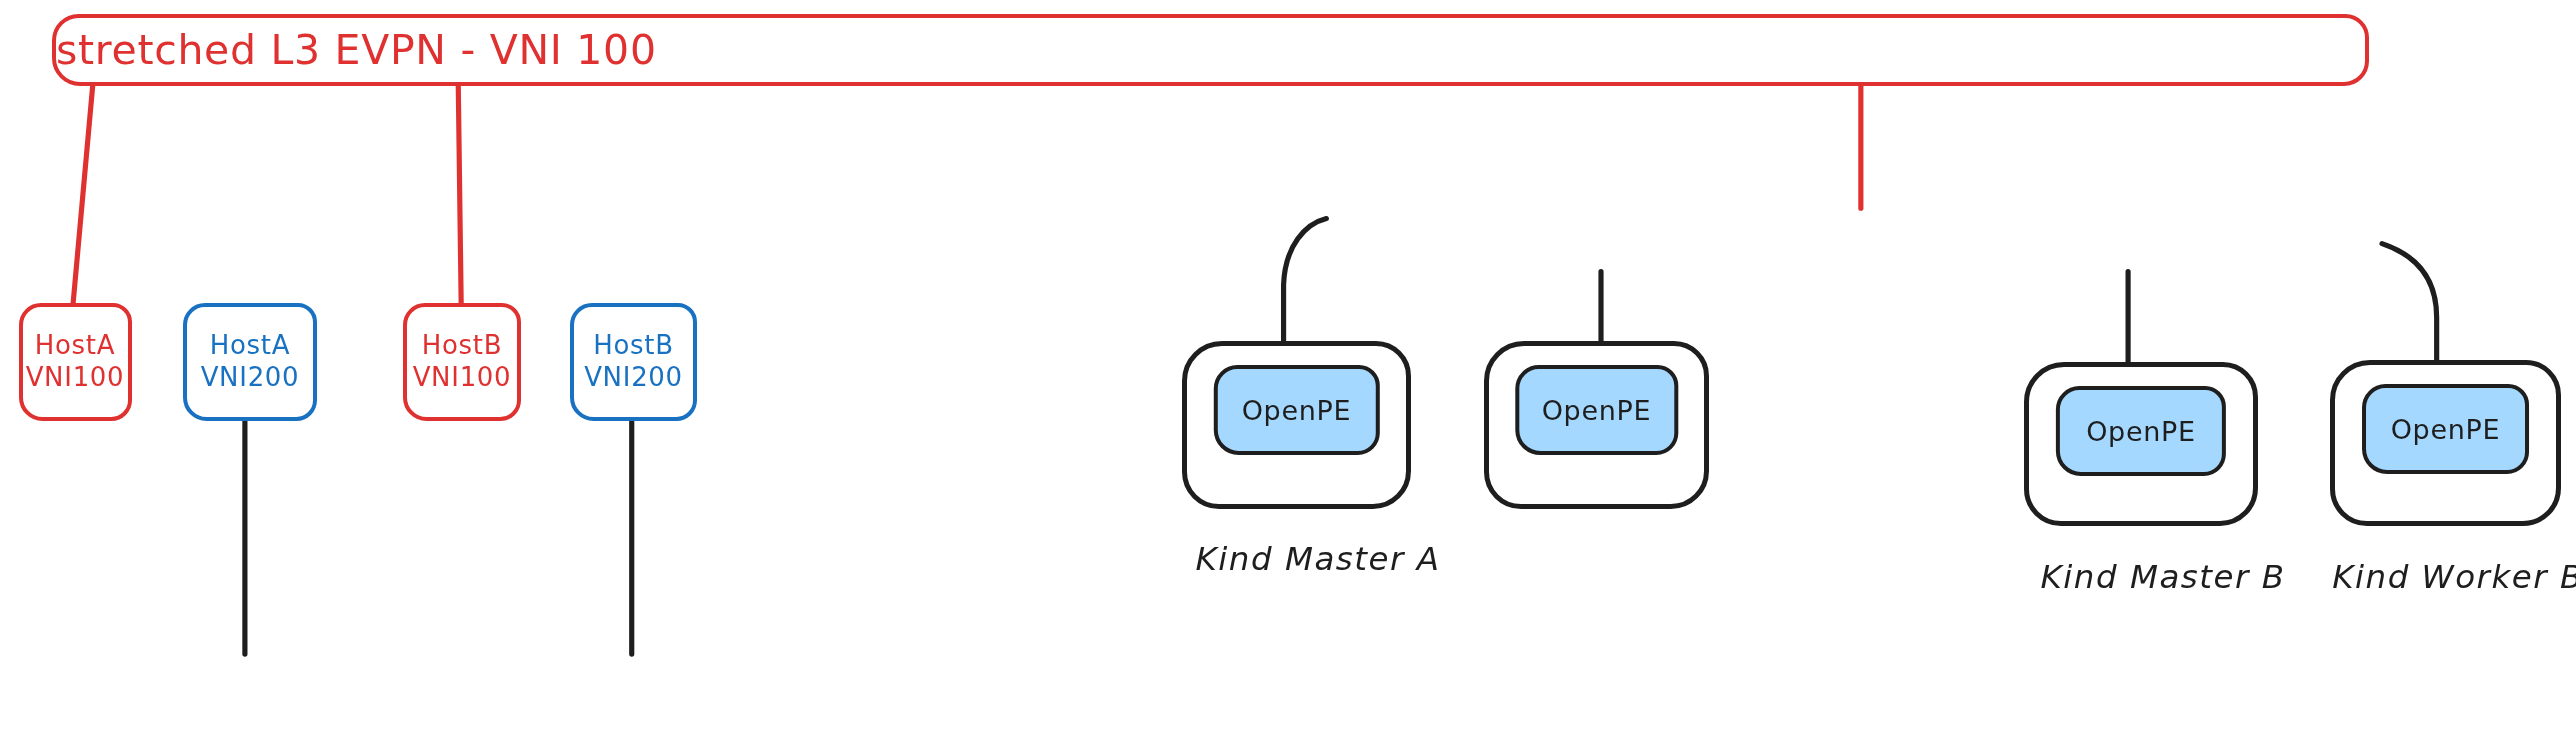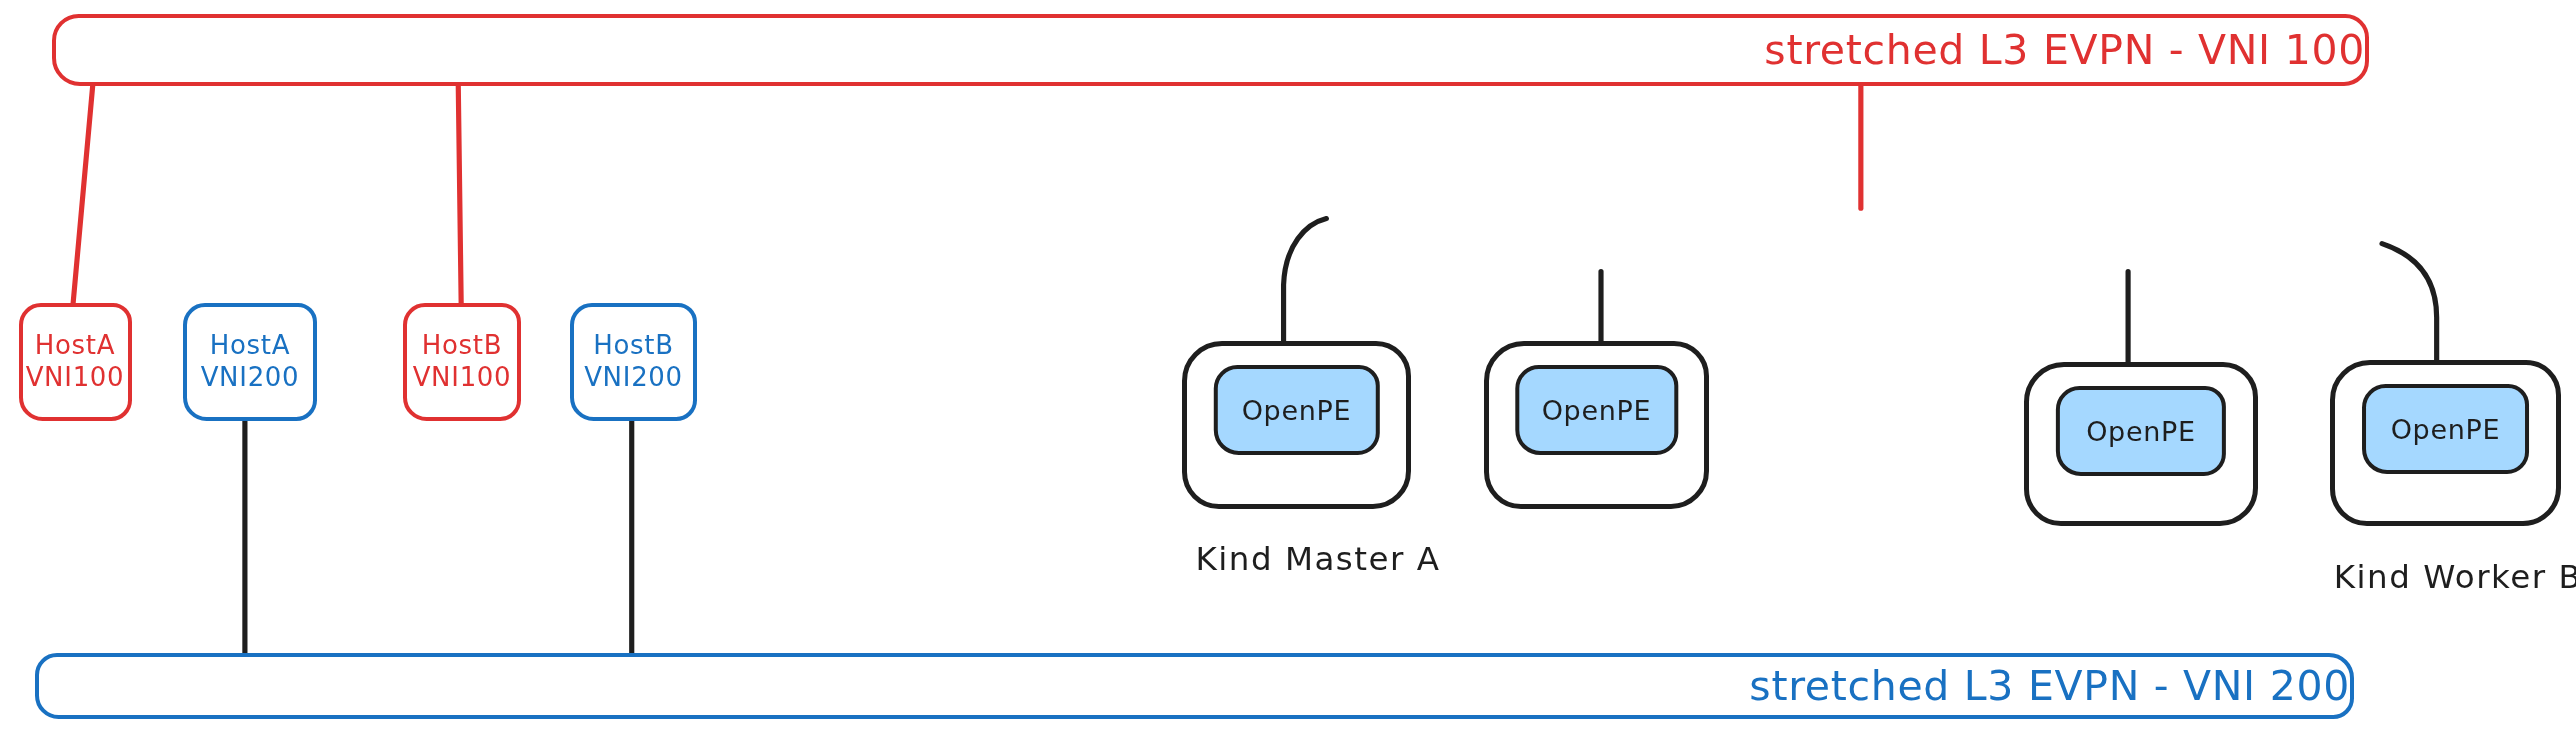--- a/index.html
+++ b/index.html
@@ -6,21 +6,21 @@
     --red:#e03131; --blue:#1971c2; --ink:#1e1e1e; --pe-fill:#a5d8ff; --canvas-bg:#ffffff;
   }
   html,body{margin:0;padding:0;background:var(--canvas-bg);}
   body{font-family:"DejaVu Sans", sans-serif;}
   .canvas{position:relative;width:2576px;height:736px;background:var(--canvas-bg);overflow:hidden;}
   .wires{position:absolute;left:0;top:0;width:2576px;height:736px;z-index:0;}
   .wire{fill:none;stroke-linecap:round;}
   .wire.red{stroke:var(--red);stroke-width:7;}
   .wire.ink{stroke:var(--ink);stroke-width:7;}
 
-  .bus{position:absolute;z-index:1;box-sizing:border-box;display:flex;align-items:center;justify-content:flex-end;
+  .bus{position:absolute;z-index:1;box-sizing:border-box;display:flex;align-items:center;justify-content:flex-start;
        background:var(--canvas-bg);border:4.4px solid;letter-spacing:0.7px;white-space:nowrap;}
   .bus-top{left:52px;top:14px;width:2317px;height:72px;border-radius:26.6px 23.6px 25px 28px;
            border-color:var(--red);color:var(--red);font-size:41px;}
   .bus-bottom{left:35px;top:653px;width:2319px;height:66px;border-radius:22px 25px 20.7px 23.6px;
            border-color:var(--blue);color:var(--blue);font-size:41px;}
   .bus-l2{left:1326px;top:205px;width:1058px;height:68px;border-radius:20.7px 17.7px 19px 22px;
            border-color:var(--ink);color:var(--ink);font-size:38px;}
 
   .host{position:absolute;z-index:1;top:303px;height:118px;box-sizing:border-box;background:var(--canvas-bg);
         border:4.4px solid;border-radius:22px 19px 20.7px 23.6px;display:flex;flex-direction:column;
@@ -36,21 +36,21 @@
            border:5.2px solid var(--ink);border-radius:40px 35px 38px 37px;}
   .n1{left:1182px;top:341px;width:229px;height:168px;}
   .n2{left:1484px;top:341px;width:225px;height:168px;}
   .n3{left:2024px;top:362px;width:234px;height:164px;}
   .n4{left:2330px;top:360px;width:231px;height:166px;}
   .pe-inner{position:absolute;left:50%;transform:translateX(-50%);top:19px;width:76%;height:90px;
             box-sizing:border-box;background:var(--pe-fill);border:4.4px solid var(--ink);
             border-radius:23.6px 20.7px 22px 25px;display:flex;align-items:center;justify-content:center;
             font-size:27px;color:var(--ink);letter-spacing:0.7px;}
   .caption{position:absolute;z-index:1;width:310px;text-align:center;font-size:32.5px;color:var(--ink);
-           letter-spacing:1.5px;white-space:nowrap;}
+           letter-spacing:1.5px;white-space:nowrap;font-style:italic;}
   .cap1{left:1163px;top:540px;}
   .cap2{left:1456px;top:540px;}
   .cap3{left:2008px;top:558px;}
   .cap4{left:2303px;top:558px;}
 </style>
 </head>
 <body>
 
 <div class="canvas">
 
@@ -64,23 +64,20 @@
     <line class="wire ink" x1="2168" y1="368" x2="2168" y2="466"></line>
     <line class="wire ink" x1="2882" y1="368" x2="2882" y2="494"></line>
     <path class="wire ink" d="M 3226 330 C 3262 342 3300 368 3300 430 L 3300 491"></path>
   </svg>
 
   <div class="bus bus-top">
     <span>stretched L3 EVPN - VNI 100</span>
   </div>
 
 
-  <div class="bus bus-bottom">
-    <span>stretched L3 EVPN - VNI 200</span>
-  </div>
 
   <div class="host red h1">
     <span>HostA</span>
     <span>VNI100</span>
   </div>
   <div class="host blue h2">
     <span>HostA</span>
     <span>VNI200</span>
   </div>
   <div class="host red h3">
@@ -107,16 +104,17 @@
       <span>OpenPE</span>
     </div>
   </div>
   <div class="pe-node n4">
     <div class="pe-inner">
       <span>OpenPE</span>
     </div>
   </div>
 
   <div class="caption cap1">Kind Master A</div>
+  <div class="caption cap3">Kind Master B</div>
   <div class="caption cap4">Kind Worker B</div>
 
 </div>
 
 
 </body></html>

